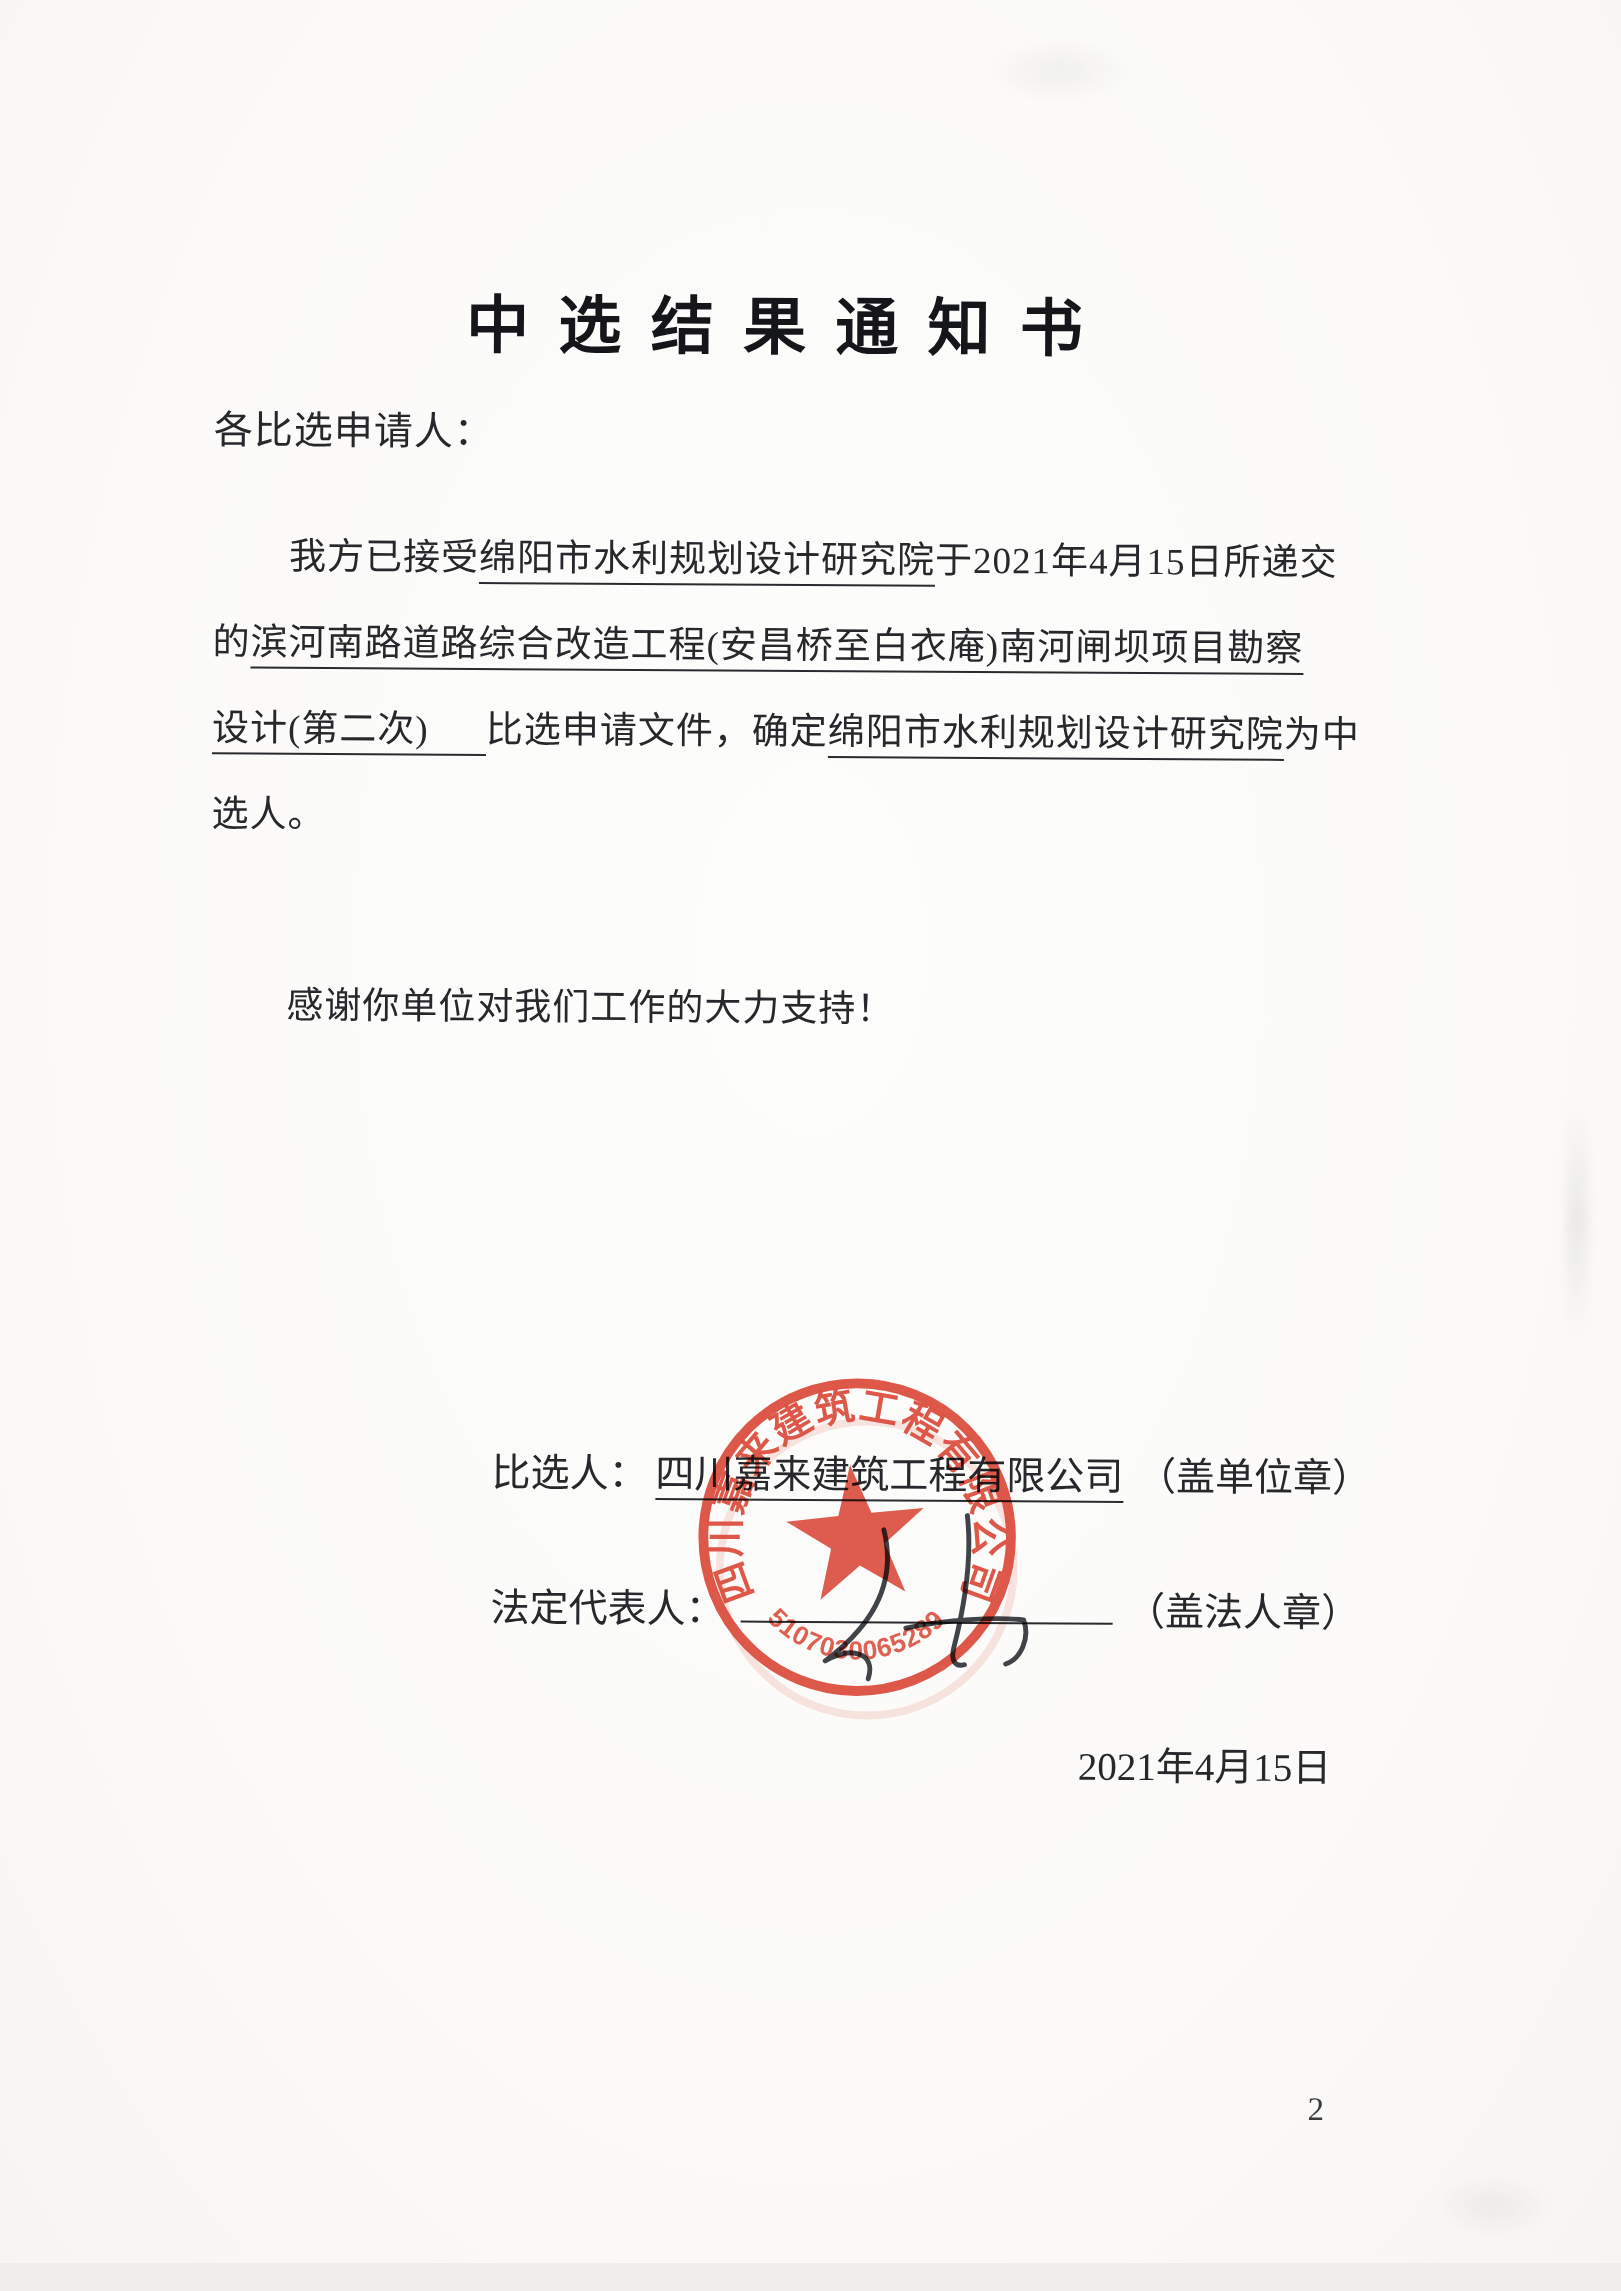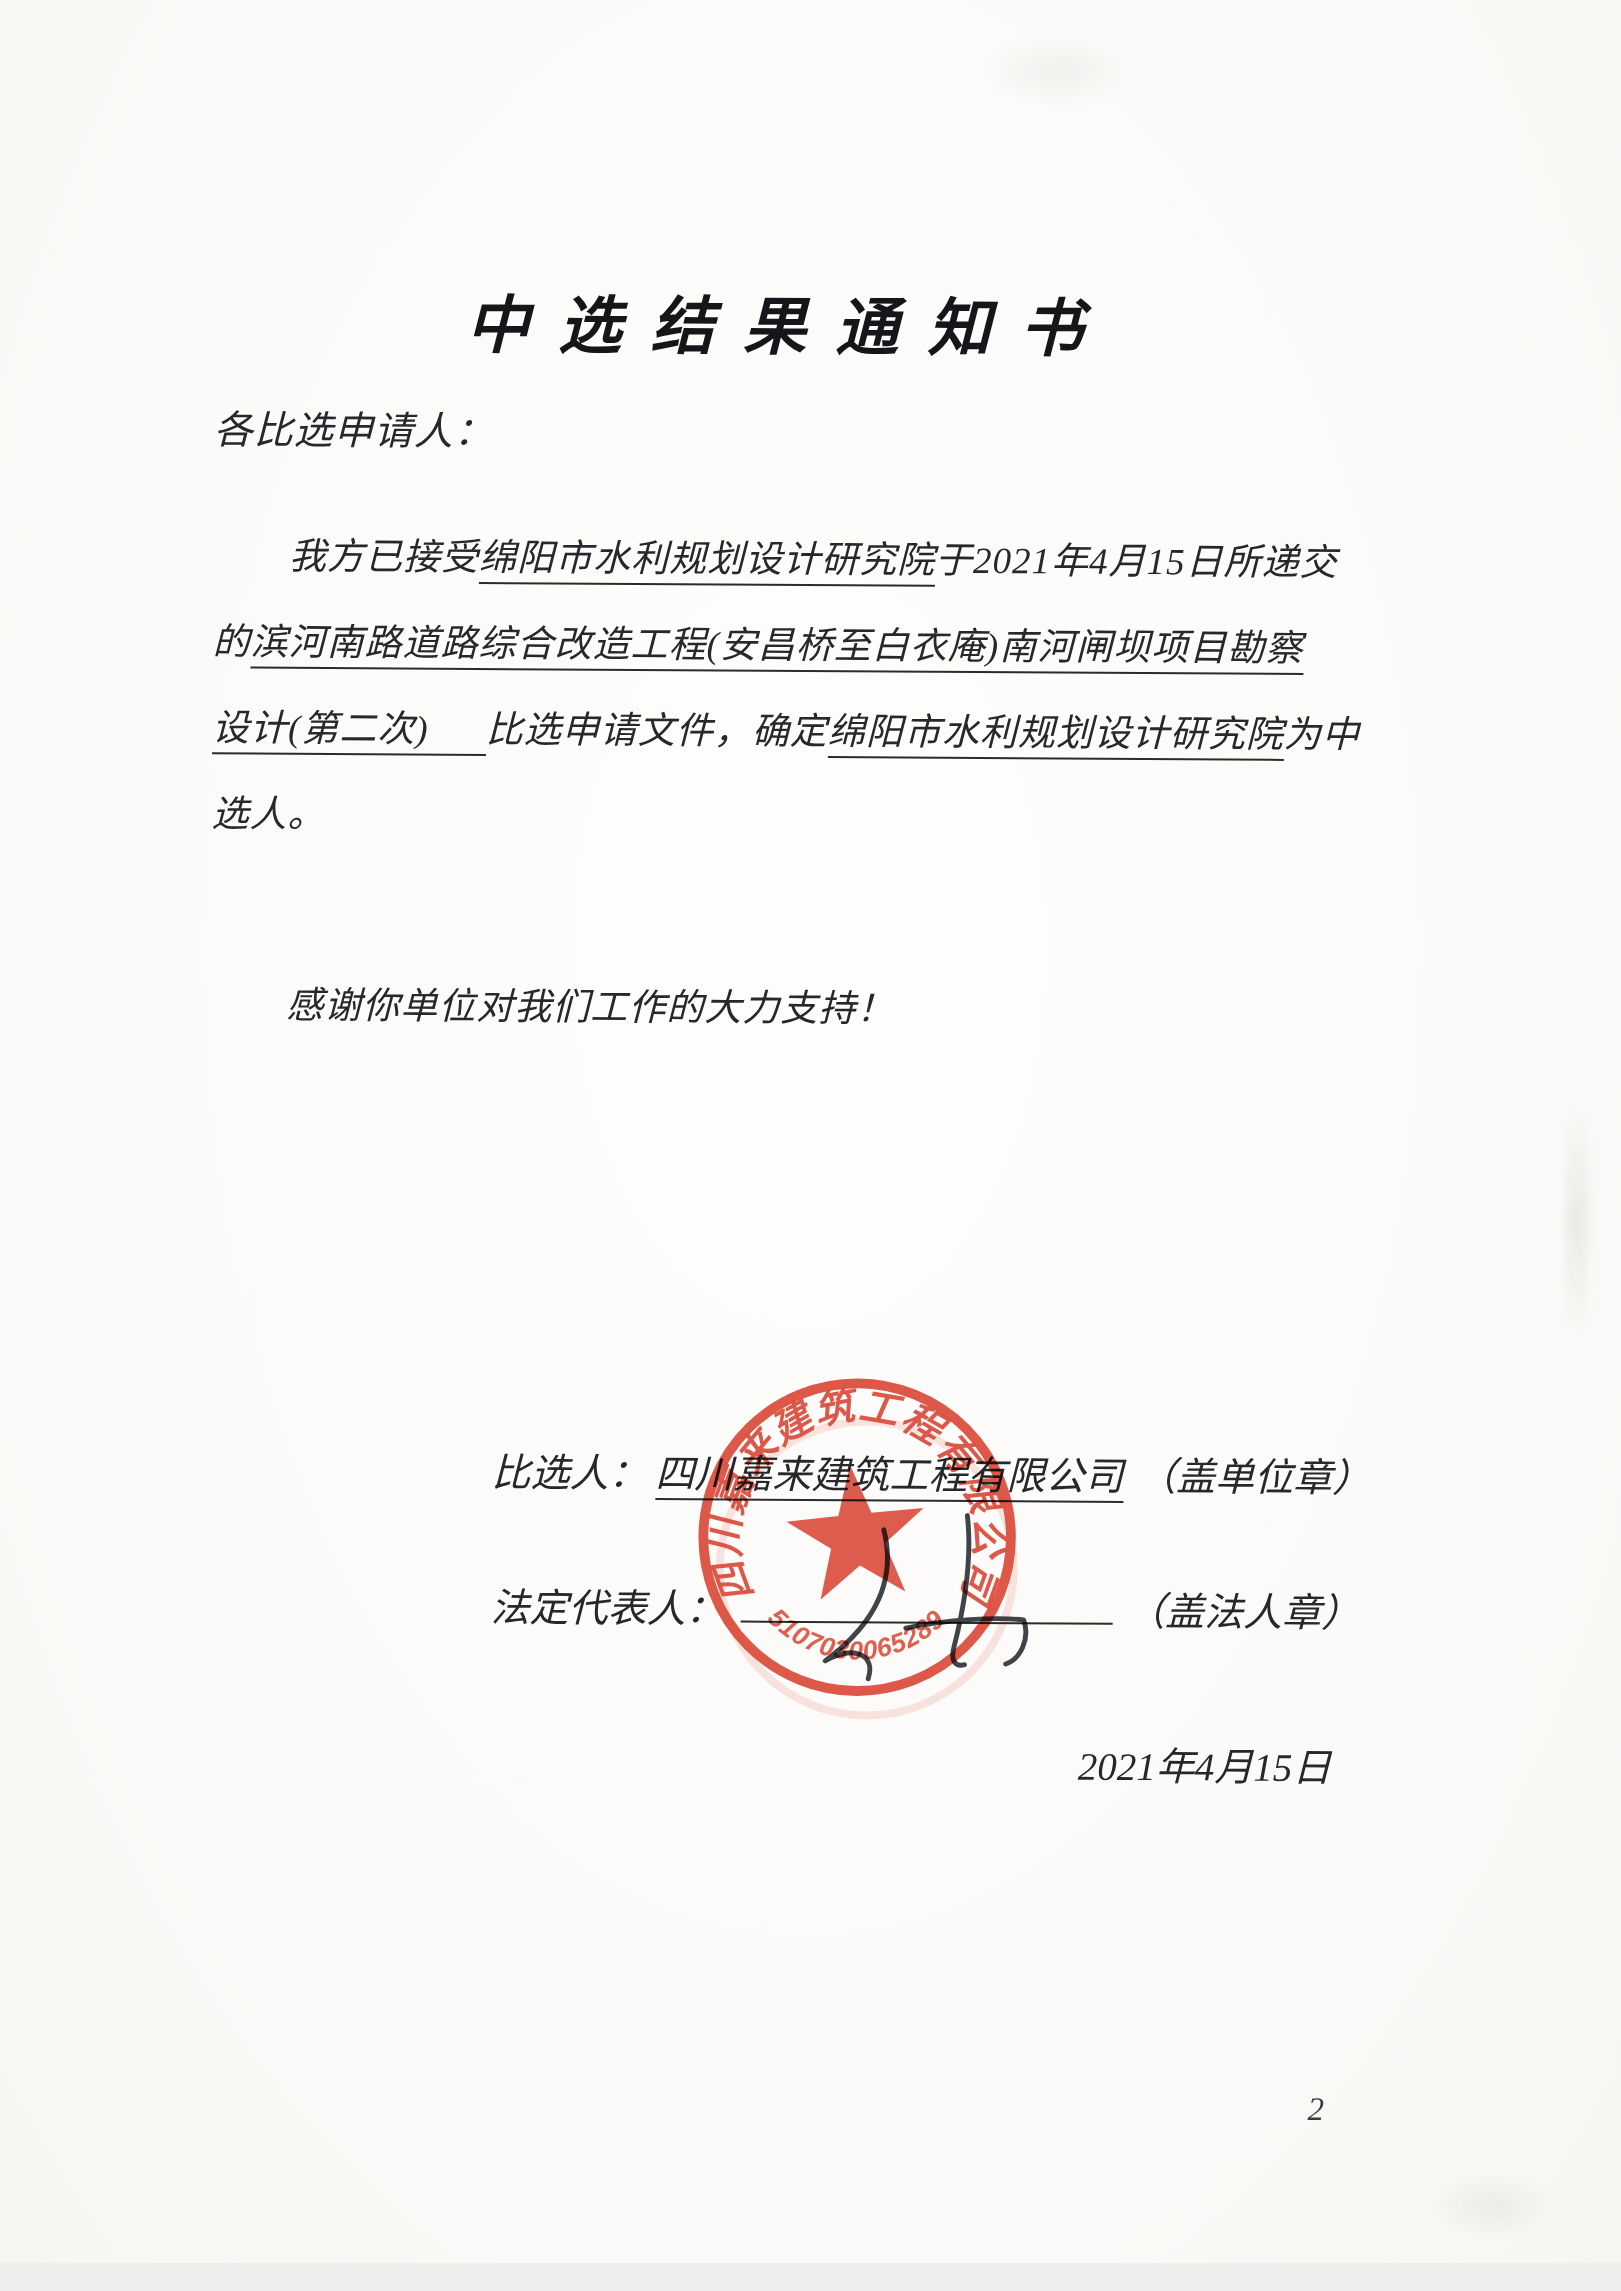--- a/index.html
+++ b/index.html
@@ -7,21 +7,20 @@
     width:1621px;height:2292px;
     background:#efeeec;
     font-family:"Liberation Serif", serif;
   }
   .page{
     position:relative;
     width:1621px;height:2263px;
     overflow:hidden;
     background:radial-gradient(ellipse at 50% 42%, #fdfdfc 0%, #fbfaf8 65%, #f6f5f2 100%);
     color:#1f2023;
-    font-style:italic;
   }
   .tilt{
     position:absolute;inset:0;
     transform:rotate(0.35deg);
     transform-origin:50% 40%;
   }
   .title{
     position:absolute;top:276px;left:0;width:100%;
     box-sizing:border-box;padding-right:73px;
     text-align:center;

